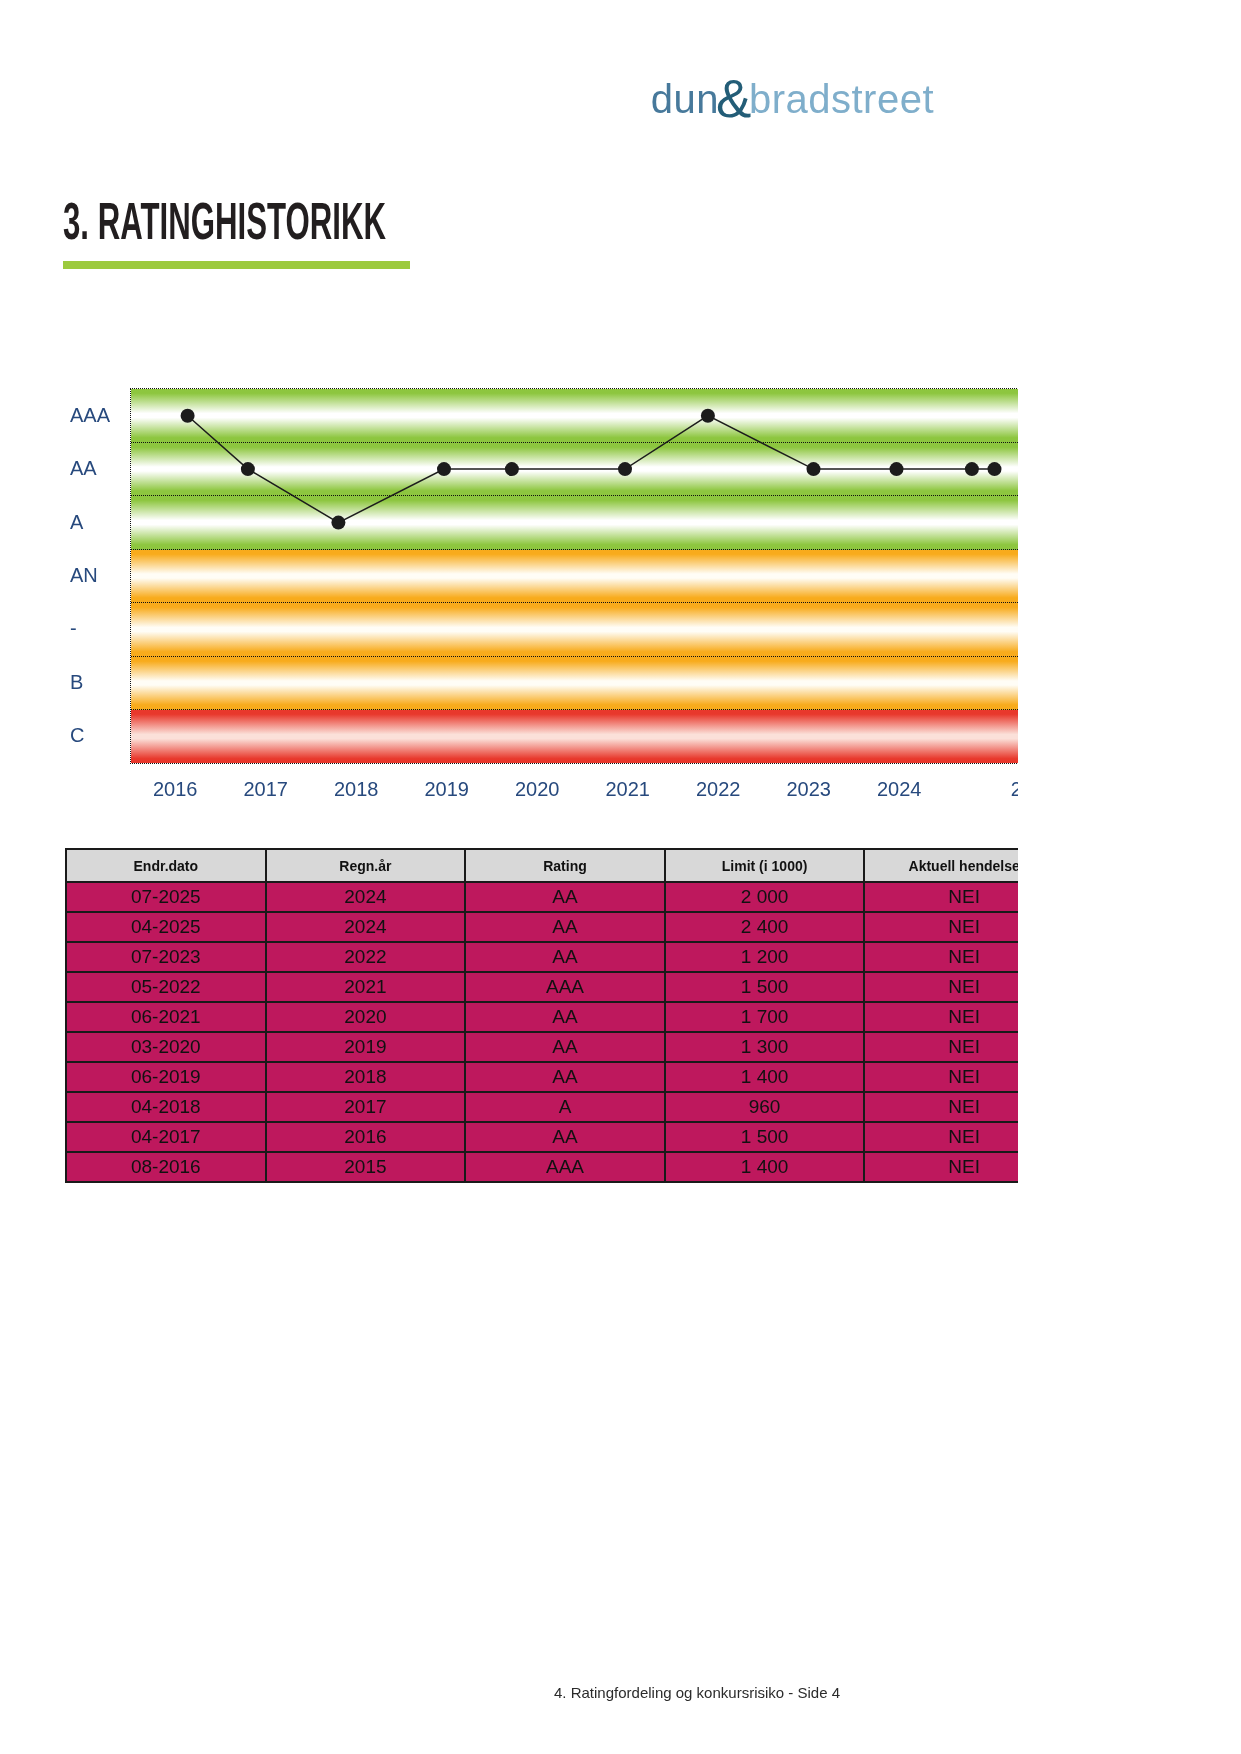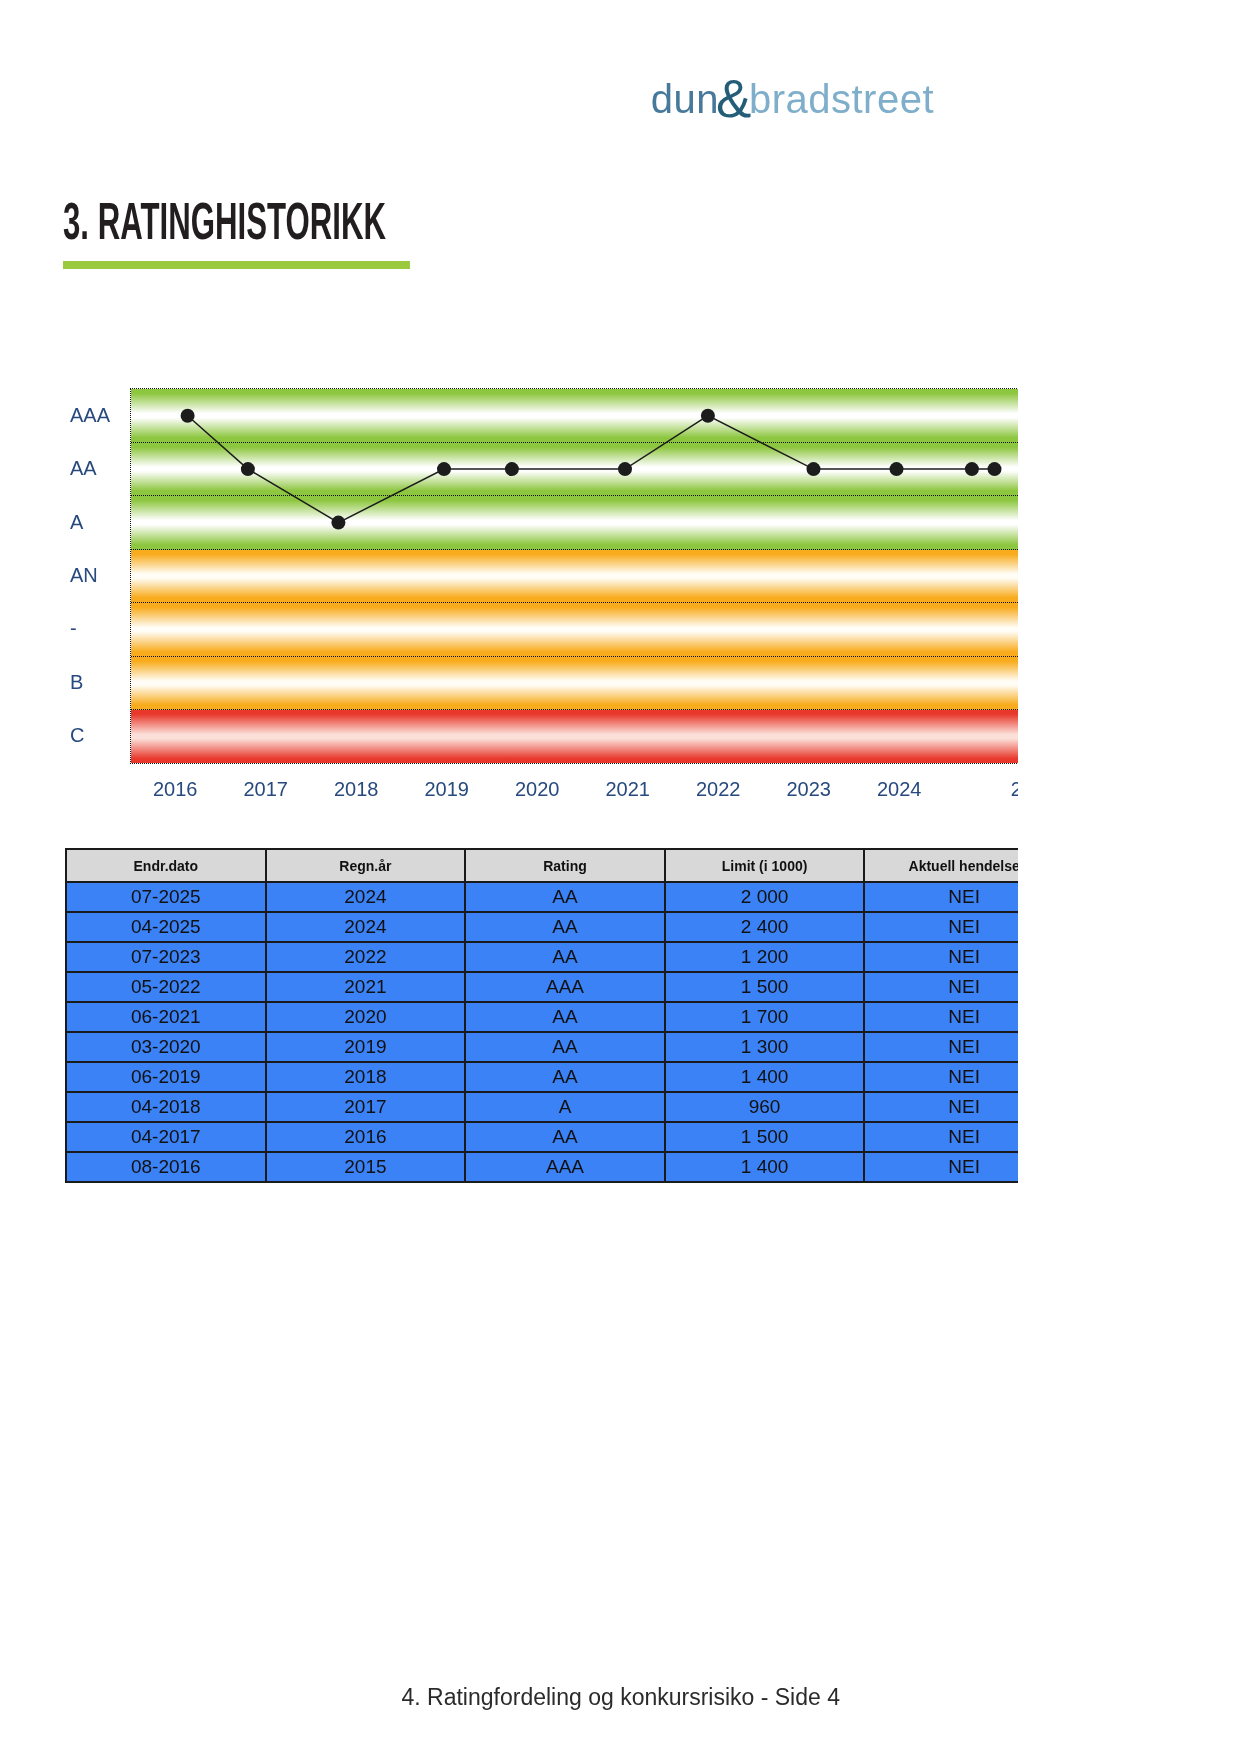--- a/index.html
+++ b/index.html
@@ -41,23 +41,23 @@
   .tbl{
     position:absolute;left:65px;top:848px;width:1000px;
     border-collapse:collapse;table-layout:fixed;
     font-size:19px;color:#111;
   }
   .tbl th,.tbl td{
     border:2px solid #1a1a1a;text-align:center;vertical-align:middle;
     padding:0;overflow:hidden;white-space:nowrap;
   }
   .tbl th{height:31px;background:#d8d8d8;font-weight:bold;font-size:14px;}
-  .tbl td{height:28px;background:#3b82f6;}
-  
-  .footer{position:absolute;top:1684px;right:178px;font-size:23px;color:#2b2b2b;white-space:nowrap;}
+  .tbl td{height:28px;background:#be185d;}
+  
+  .footer{position:absolute;top:1684px;right:178px;font-size:15px;color:#2b2b2b;white-space:nowrap;}
 </style>
 </head>
 <body>
 
 <div class="page">
 
   <div class="logo">
     <span class="logo-dun">dun</span><span class="logo-amp">&amp;</span><span class="logo-brad">bradstreet</span>
   </div>
 

